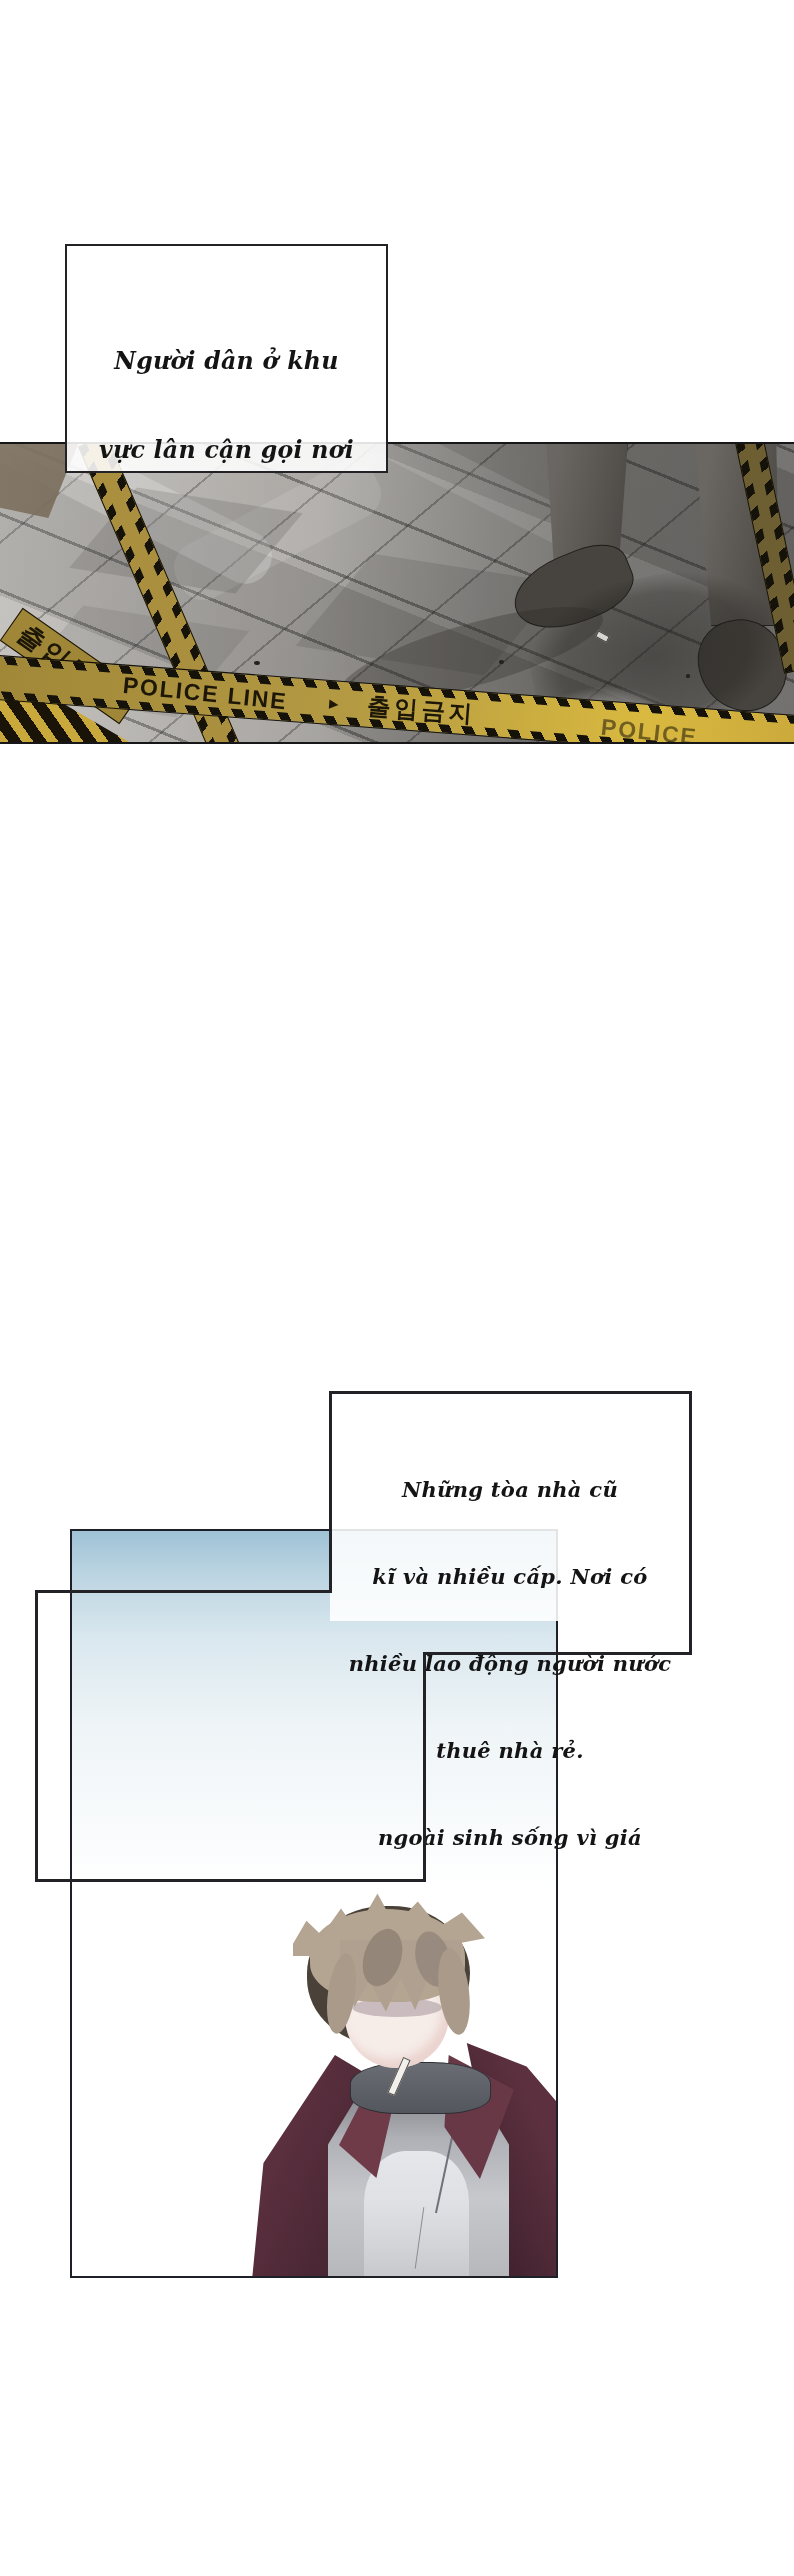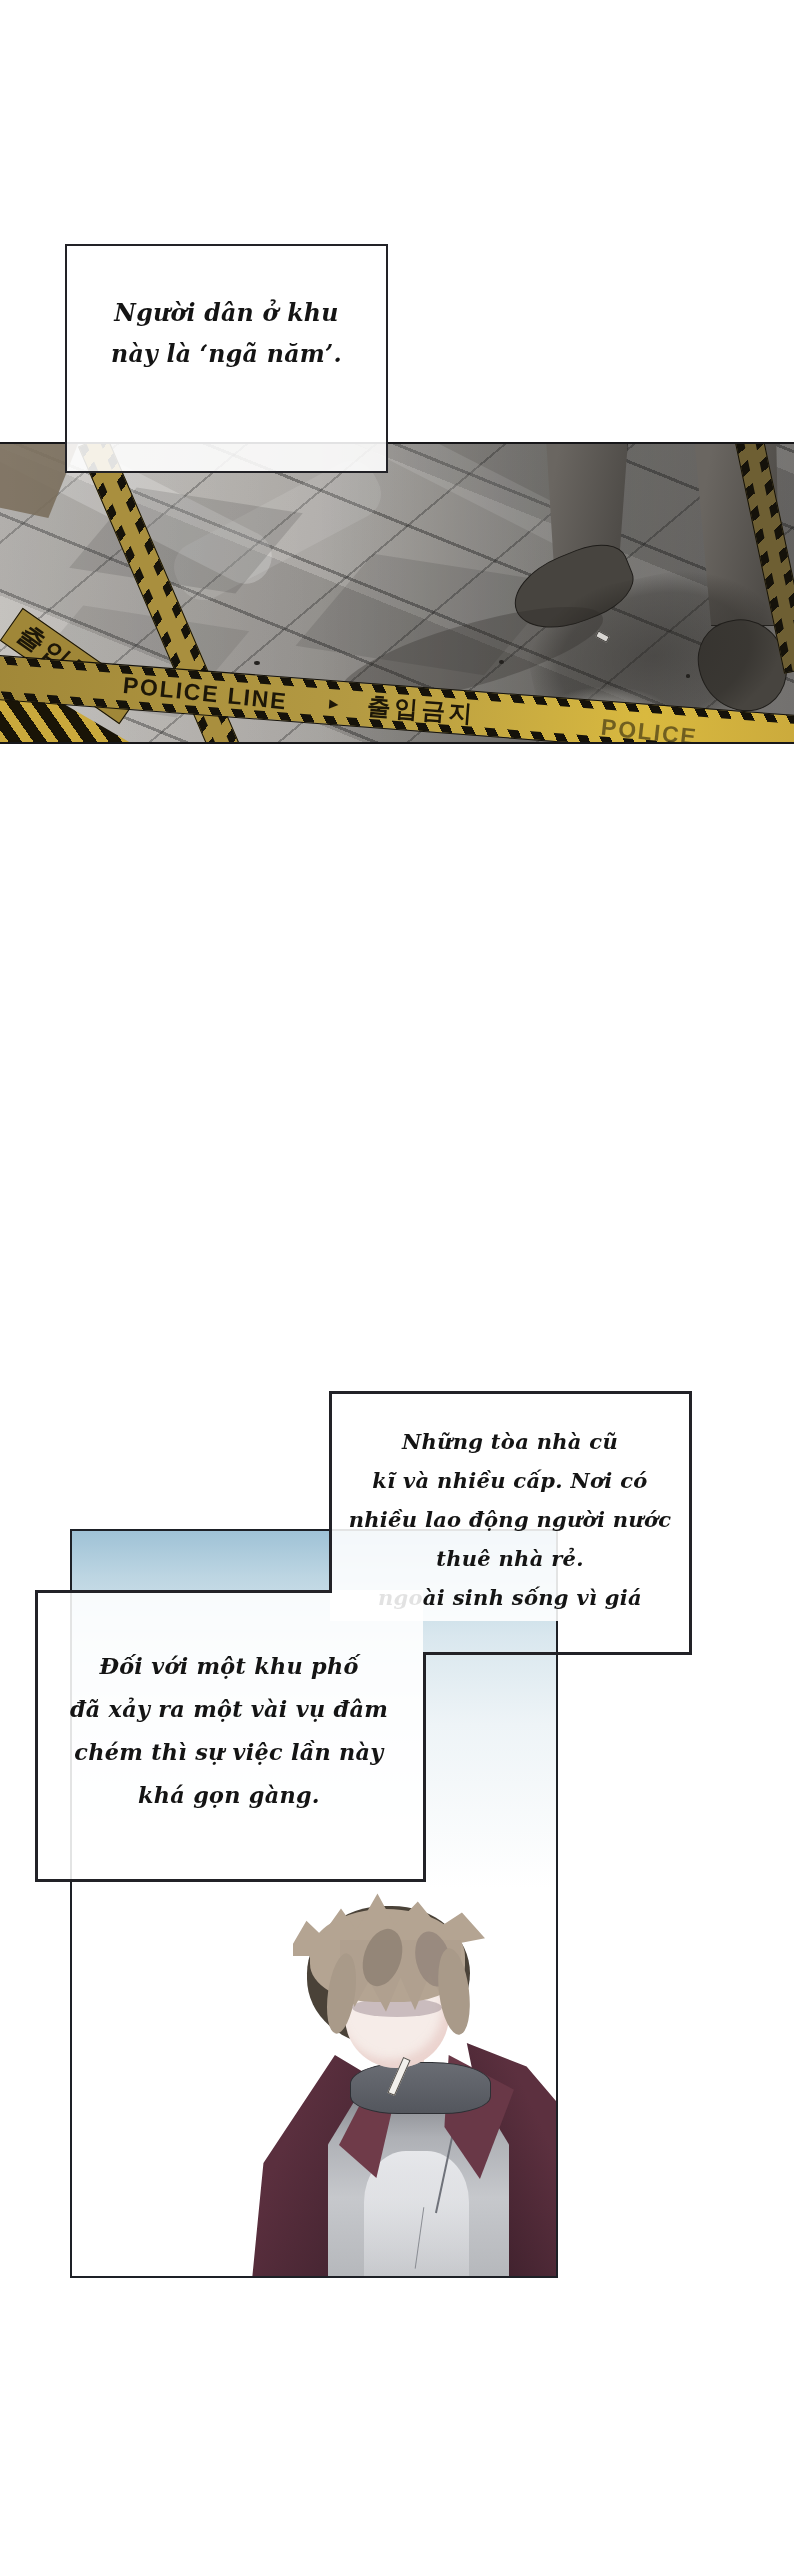--- a/index.html
+++ b/index.html
@@ -4,21 +4,21 @@
 <style>
   html,body{margin:0;padding:0;background:#ffffff;}
   #page{position:relative;width:794px;height:2576px;background:#ffffff;overflow:hidden;
         font-family:"DejaVu Serif","Liberation Serif",serif;}
   .abs{position:absolute;}
   
   .nbox-fill{background:rgba(255,255,255,0.88);}
   .bseg{background:#222227;}
   .ntext{color:#141414;font-style:italic;font-weight:600;text-align:center;
          letter-spacing:0.3px;}
-  .ntext div{white-space:nowrap;}
+  .ntext div{white-space:nowrap;margin-top:48px;}
   
   #panel-crime{left:0;top:442px;width:794px;height:302px;border-top:2.5px solid #17171a;border-bottom:2.5px solid #17171a;box-sizing:border-box;overflow:hidden;
     background:
       repeating-linear-gradient(22deg, rgba(25,25,25,0) 0 68px, rgba(25,25,25,0.38) 68px 71px),
       repeating-linear-gradient(-40deg, rgba(25,25,25,0) 0 81px, rgba(25,25,25,0.30) 81px 83px),
       repeating-linear-gradient(22deg, rgba(255,255,255,0.06) 0 136px, rgba(0,0,0,0.10) 136px 273px),
       linear-gradient(100deg,#bdbab6 0%,#a5a29e 40%,#8b8985 70%,#747270 100%);}
   .streak{background:rgba(255,255,255,0.22);border-radius:25px;}
   .darktile{background:rgba(20,20,20,0.14);}
   .tape{box-sizing:border-box;border:1.2px solid #15120a;}
@@ -86,21 +86,21 @@
       <span class="tape-text" style="left:140px;font-size:23px;letter-spacing:1.9px;transform:translateY(-50%) rotate(1.5deg);">POLICE LINE</span>
       <span class="tape-text" style="left:347px;font-size:18.6px;">▸</span>
       <span class="tape-text" style="left:385px;font-size:23.6px;letter-spacing:3.7px;">출입금지</span>
       <span class="tape-text" style="left:620px;font-size:23px;letter-spacing:1.9px;opacity:.55;transform:translateY(-30%) rotate(2deg);">POLICE</span>
     </div>
   </div>
 
   <div class="abs nbox-fill" style="left:65px;top:244px;width:323px;height:229px;border:2.5px solid #222227;box-sizing:border-box;">
     <div class="ntext" style="padding-top:47px;font-size:23.6px;line-height:41px;">
       <div>Người dân ở khu</div>
-      <div>này là ‘ngã năm’.</div>
+      <div>vực lân cận gọi nơi</div>
     </div>
   </div>
 
   <div class="abs" id="panel-char">
 
     <div class="abs" style="left:309px;top:509px;width:43px;height:56px;background:#efd9d3;"></div>
     <div class="abs coat" style="left:180px;top:524px;width:143px;height:225px;clip-path:polygon(58% 0,100% 16%,74% 32%,60% 100%,0 100%,8% 48%);"></div>
     <div class="abs coat" style="left:361px;top:512px;width:130px;height:236px;background:linear-gradient(245deg,#5c303f 25%,#371d28 85%);clip-path:polygon(26% 0,72% 10%,100% 28%,100% 100%,20% 100%,40% 38%);"></div>
     <div class="abs" style="left:256px;top:566px;width:181px;height:183px;background:linear-gradient(#86888e 0%,#aeb0b5 22%,#c6c8cc 55%,#b5b7bb 100%);clip-path:polygon(16% 0,84% 0,100% 26%,100% 100%,0 100%,0 26%);"></div>
     <div class="abs" style="left:292px;top:620px;width:105px;height:128px;background:linear-gradient(rgba(236,237,240,0.9),rgba(236,237,240,0.3));border-radius:40% 40% 0 0;"></div>
@@ -130,27 +130,19 @@
       <div>nhiều lao động người nước</div>
       <div>thuê nhà rẻ.</div>
       <div>ngoài sinh sống vì giá</div>
     </div>
   </div>
   <div class="abs bseg" style="left:329px;top:1391px;width:362px;height:2.5px;"></div>
   <div class="abs bseg" style="left:689px;top:1391px;width:2.5px;height:263px;"></div>
   <div class="abs bseg" style="left:329px;top:1391px;width:2.5px;height:199px;"></div>
   <div class="abs bseg" style="left:423px;top:1652px;width:269px;height:2.5px;"></div>
 
-  <div class="abs nbox-fill" style="left:35px;top:1590px;width:388px;height:292px;">
-    <div class="ntext" style="padding-top:55px;font-size:22.3px;line-height:43px;">
-      <div>Đối với một khu phố</div>
-      <div>đã xảy ra một vài vụ đâm</div>
-      <div>chém thì sự việc lần này</div>
-      <div>khá gọn gàng.</div>
-    </div>
-  </div>
   <div class="abs bseg" style="left:35px;top:1590px;width:297px;height:2.5px;"></div>
   <div class="abs bseg" style="left:35px;top:1590px;width:2.5px;height:292px;"></div>
   <div class="abs bseg" style="left:35px;top:1879px;width:391px;height:2.5px;"></div>
   <div class="abs bseg" style="left:423px;top:1652px;width:2.5px;height:230px;"></div>
 
 </div>
 
 
 </body></html>

